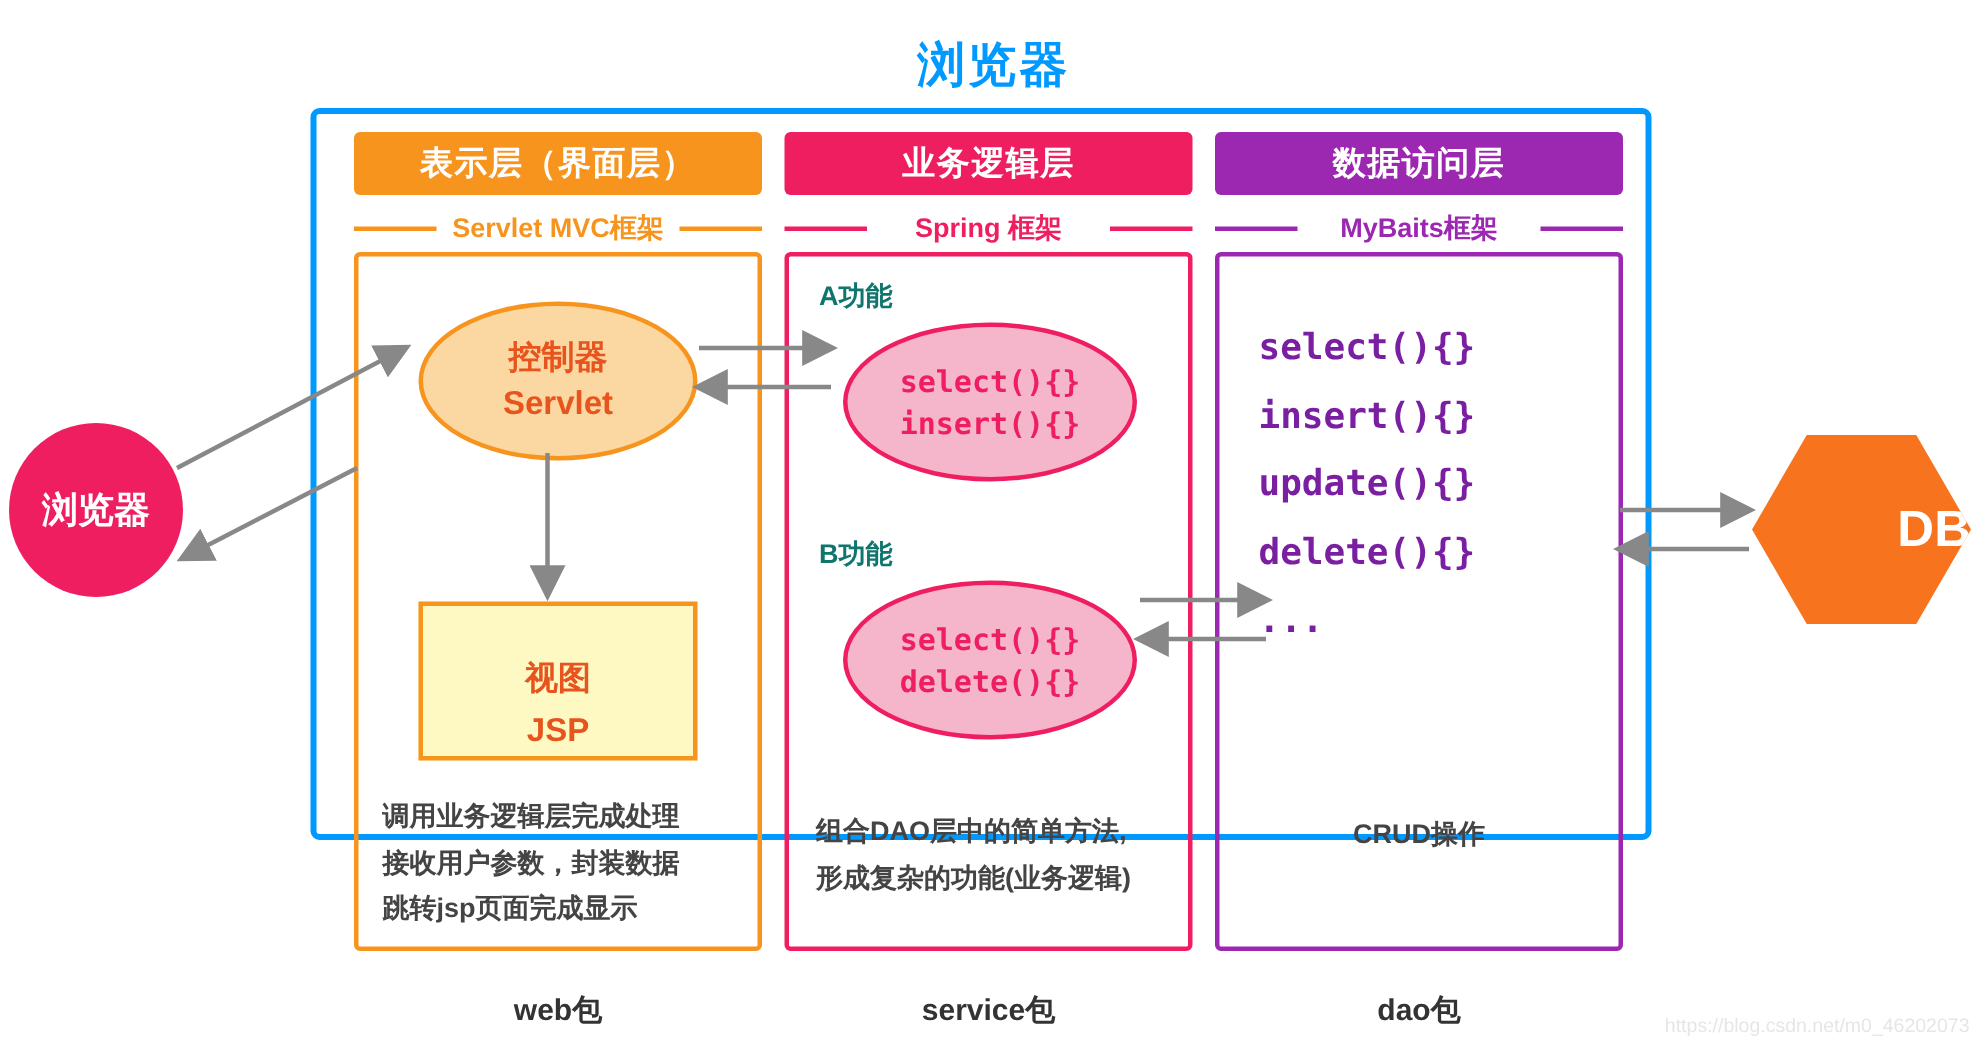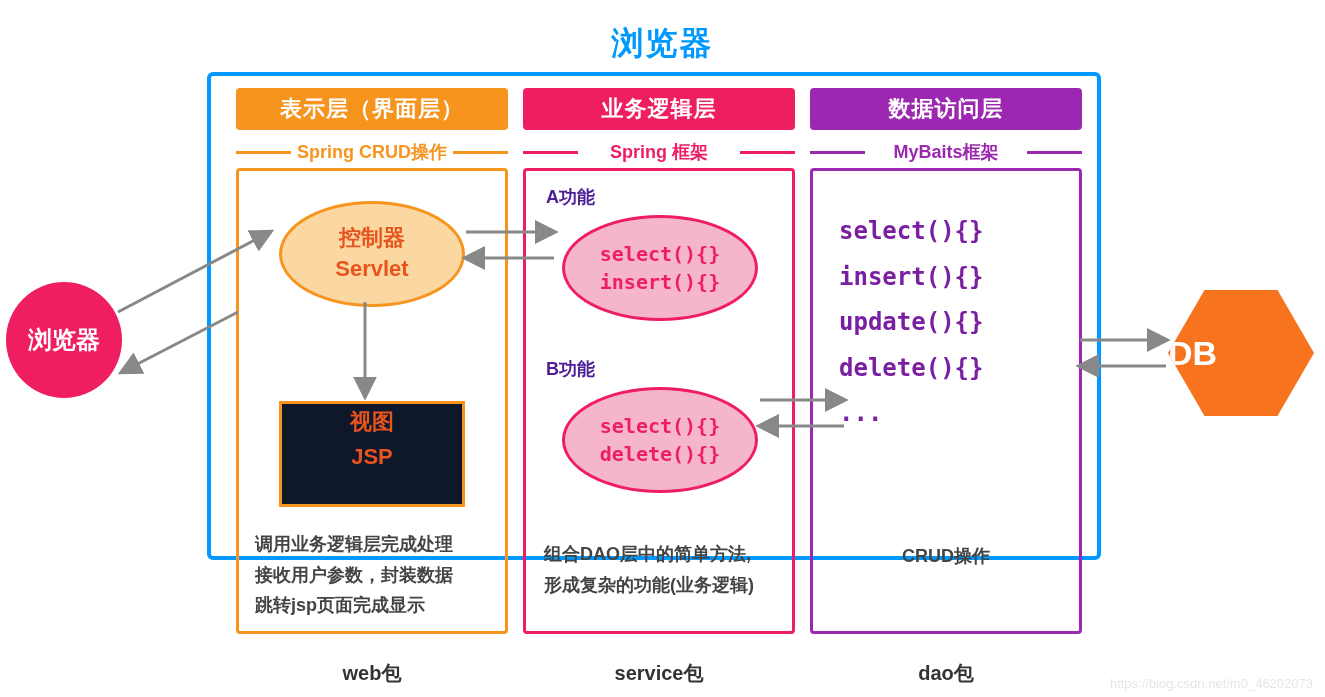--- a/index.html
+++ b/index.html
@@ -106,44 +106,44 @@
     font-size: 22px;
     display: flex; flex-direction: column;
     justify-content: center; align-items: center;
     line-height: 1.4;
   }
   .view-rect {
     position: absolute;
     left: 40px; top: 230px;
     width: 186px; height: 106px;
     border: 3px solid #f7941e;
-    background: #0f172a;
+    background: #fef9c3;
     color: #e8541e;
     font-weight: 700;
     font-size: 22px;
     display: flex; flex-direction: column;
-    justify-content: flex-start; align-items: center;
+    justify-content: flex-end; align-items: center;
     line-height: 1.6;
   }
   .pres-desc {
     position: absolute;
     left: 16px; right: 16px;
     top: 358px;
     color: #444;
     font-size: 18px;
     font-weight: 700;
     line-height: 1.7;
     text-align: left;
   }
   
   .func-label {
     position: absolute;
     font-size: 18px;
     font-weight: 700;
-    color: #4c1d95;
+    color: #0f766e;
     text-align: right;
   }
   .func-ellipse {
     position: absolute;
     width: 196px; height: 106px;
     border: 3px solid #ee1e60;
     background: #f5b5cb;
     border-radius: 50%;
     color: #ee1e60;
     font-family: Consolas, Monaco, monospace;
@@ -197,21 +197,21 @@
   
   .db-hex-wrap {
     position: absolute;
     left: 1168px; top: 290px;
     width: 146px; height: 126px;
   }
   .db-hex {
     width: 100%; height: 100%;
     background: #f7731e;
     clip-path: polygon(25% 0%, 75% 0%, 100% 50%, 75% 100%, 25% 100%, 0% 50%);
-    display: flex; justify-content: flex-start; align-items: center;
+    display: flex; justify-content: flex-end; align-items: center;
     color: #fff; font-size: 34px; font-weight: 800;
     font-family: Arial, sans-serif;
   }
   
   svg.overlay {
     position: absolute;
     left: 0; top: 0;
     width: 1325px; height: 697px;
     pointer-events: none;
   }
@@ -225,21 +225,21 @@
 </style>
 </head>
 <body>
 
 <div class="title">浏览器</div>
 
 <div class="browser-box">
 
   <div class="col pres">
     <div class="col-title">表示层（界面层）</div>
-    <div class="col-sub">Spring CRUD操作</div>
+    <div class="col-sub">Servlet MVC框架</div>
     <div class="col-body">
       <div class="ctrl-ellipse">
         <span>控制器</span>
         <span>Servlet</span>
       </div>
       <div class="view-rect">
         <span>视图</span>
         <span>JSP</span>
       </div>
       <div class="pres-desc">

